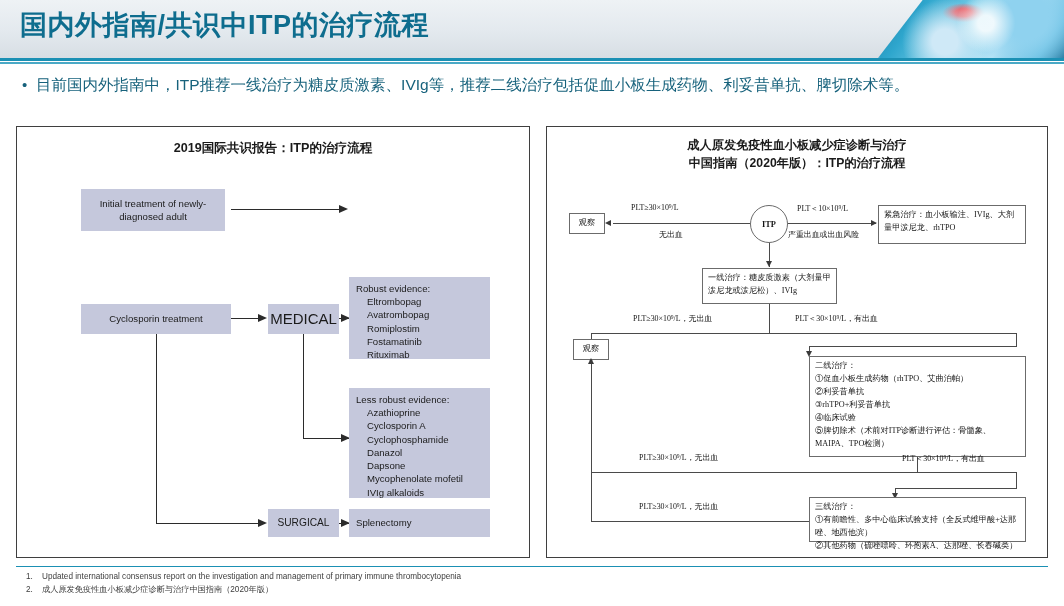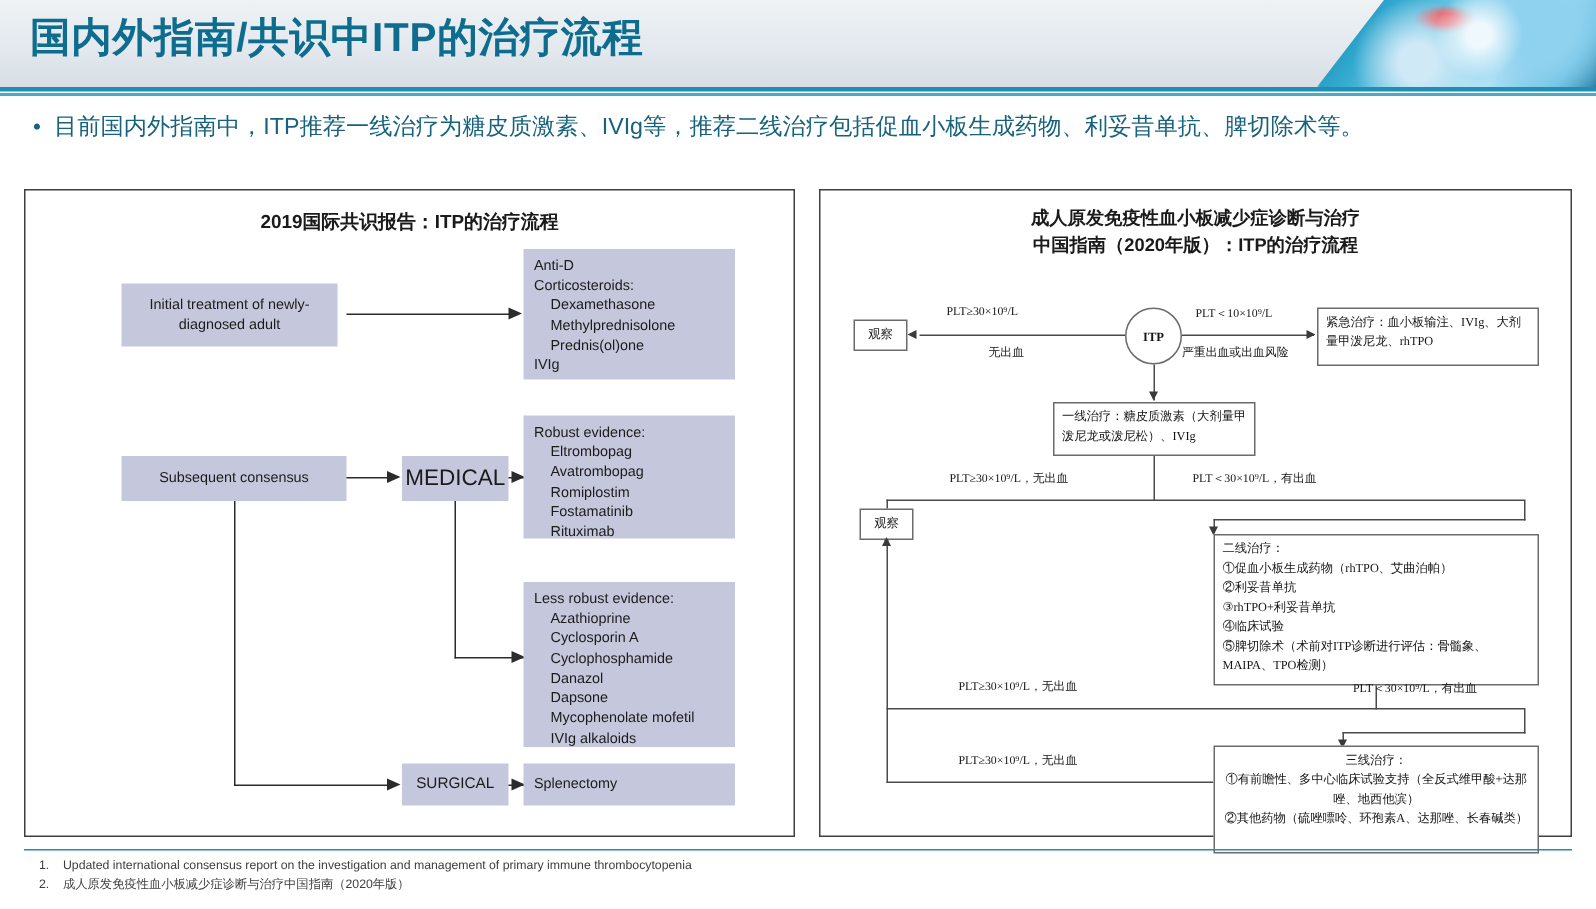--- a/index.html
+++ b/index.html
@@ -133,30 +133,22 @@
   <div class="panel" id="panel-left">
     <div class="panel-title">2019国际共识报告：ITP的治疗流程</div>
 
     <div id="lf">
 
       <div class="lbox ctr" style="left:64px; top:62px; width:144px; height:42px; text-align:center; justify-content:flex-start;">Initial treatment of newly-diagnosed adult</div>
 
       <div class="ln h" style="left:214px; top:82px; width:110px;"></div>
       <div class="ah" style="left:322px; top:78px;"></div>
 
-      <div class="lbox" style="left:332px; top:39px; width:141px; height:87px;">
-        <span>Anti-D</span><br>
-        <span>Corticosteroids:</span>
-        <span class="ind">Dexamethasone</span>
-        <span class="ind">Methylprednisolone</span>
-        <span class="ind">Prednis(ol)one</span>
-        <span>IVIg</span>
-      </div>
-
-      <div class="lbox ctr" style="left:64px; top:177px; width:150px; height:30px;">Subsequent consensus</div>
+
+      <div class="lbox ctr" style="left:64px; top:177px; width:150px; height:30px;">Cyclosporin treatment</div>
 
       <div class="ln h" style="left:214px; top:191px; width:29px;"></div>
       <div class="ah" style="left:241px; top:187px;"></div>
 
       <div class="lbox ctr" style="left:251px; top:177px; width:71px; height:30px; font-size:15px;">MEDICAL</div>
 
       <div class="ln h" style="left:322px; top:191px; width:11px;"></div>
       <div class="ah" style="left:324px; top:187px;"></div>
 
       <div class="lbox" style="left:332px; top:150px; width:141px; height:82px;">
@@ -261,21 +253,21 @@
       <div class="rln v" style="left:469px; top:345px; height:17px;"></div>
       <div class="rlbl" style="left:355px; top:326px;">PLT＜30×10⁹/L，有出血</div>
       <div class="rln h" style="left:348px; top:361px; width:122px;"></div>
       <div class="rln v" style="left:348px; top:361px; height:9px;"></div>
       <div class="rar-d" style="left:345px; top:366px;"></div>
 
       <div class="rln v" style="left:44px; top:345px; height:50px;"></div>
       <div class="rln h" style="left:44px; top:394px; width:218px;"></div>
       <div class="rlbl" style="left:92px; top:374px;">PLT≥30×10⁹/L，无出血</div>
 
-      <div class="rbox" style="left:262px; top:370px; width:217px; height:72px;text-align:center;">
+      <div class="rbox" style="left:262px; top:370px; width:217px; height:45px;">
         <div>三线治疗：</div>
         <div>①有前瞻性、多中心临床试验支持（全反式维甲酸+达那唑、地西他滨）</div>
         <div>②其他药物（硫唑嘌呤、环孢素A、达那唑、长春碱类）</div>
       </div>
     </div>
   </div>
 
   <div id="foot-rule"></div>
   <div id="foot">
     <div class="row">

